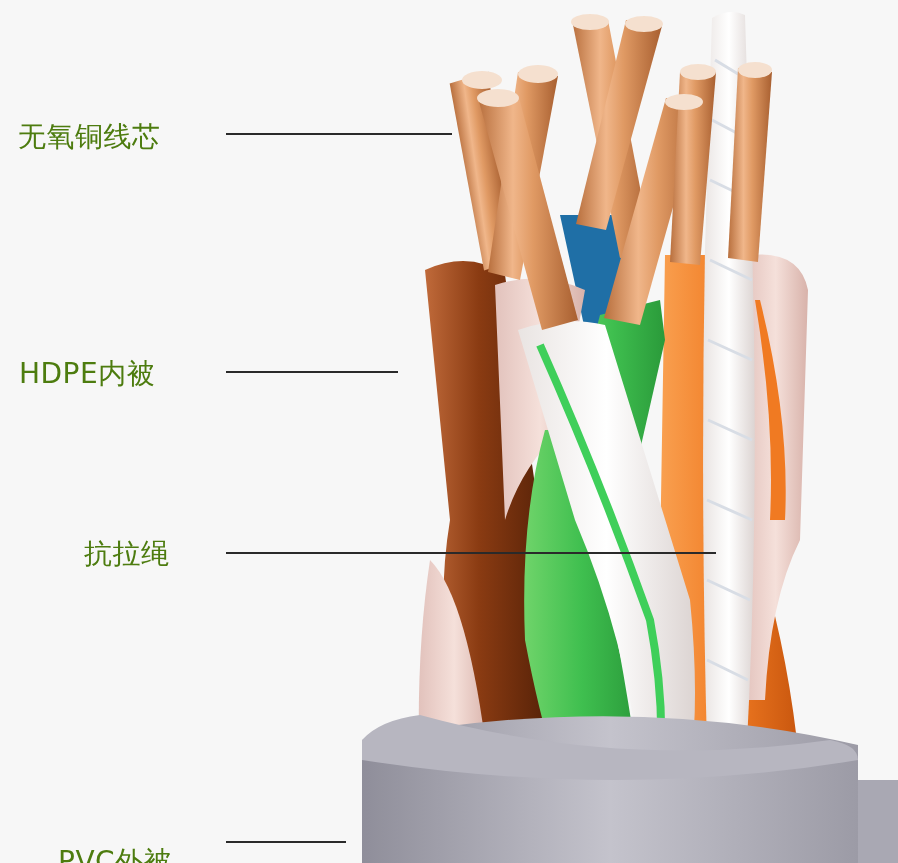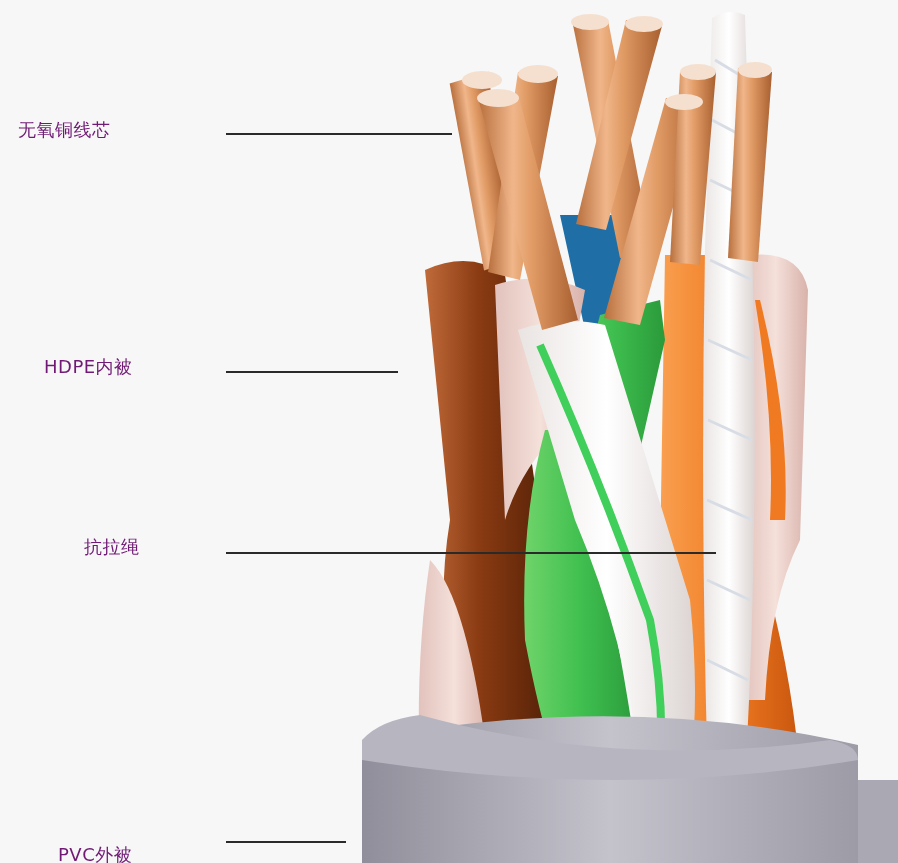--- a/index.html
+++ b/index.html
@@ -1,17 +1,17 @@
 <!DOCTYPE html>
 <html><head>
 <meta charset="utf-8">
 <style>
   html, body { margin:0; padding:0; }
   body { width:898px; height:863px; background:#f7f7f7; position:relative; overflow:hidden; font-family:"DejaVu Sans","Liberation Sans",sans-serif; }
-  .label { position:absolute; font-size:18px; color:#701a75; letter-spacing:0.5px; white-space:nowrap; }
+  .label { position:absolute; font-size:28px; color:#4d7c0f; letter-spacing:0.5px; white-space:nowrap; }
   .leader { position:absolute; height:2px; background:#2a2a2a; }
   svg.art { position:absolute; left:0; top:0; }
 </style>
 </head>
 <body>
 
 <svg class="art" width="898" height="863" viewBox="0 0 898 863">
   <defs>
     <linearGradient id="cu" x1="0" x2="1">
       <stop offset="0" stop-color="#b86f3d"></stop>
@@ -101,20 +101,20 @@
   <g>
     <path d="M362 740 Q620 690 858 745 L858 863 L362 863 Z" fill="url(#pvc)"></path>
     <path d="M362 740 Q380 720 420 715 Q620 770 830 740 Q858 745 858 760 Q620 800 362 760 Z" fill="#b7b6c0"></path>
     <rect x="858" y="780" width="40" height="83" fill="#a9a8b3"></rect>
   </g>
 </svg>
 
 <div class="label" style="left:18px; top:118px;">无氧铜线芯</div>
 <div class="leader" style="left:226px; top:133px; width:226px;"></div>
 
-<div class="label" style="left:44px; top:355px;">HDPE内被</div>
+<div class="label" style="left:19px; top:355px;">HDPE内被</div>
 <div class="leader" style="left:226px; top:371px; width:172px;"></div>
 
 <div class="label" style="left:84px; top:535px;font-family:Liberation Serif, serif;">抗拉绳</div>
 <div class="leader" style="left:226px; top:552px; width:490px;"></div>
 
 <div class="label" style="left:58px; top:843px;">PVC外被</div>
 <div class="leader" style="left:226px; top:841px; width:120px;"></div>
 
 </body></html>

